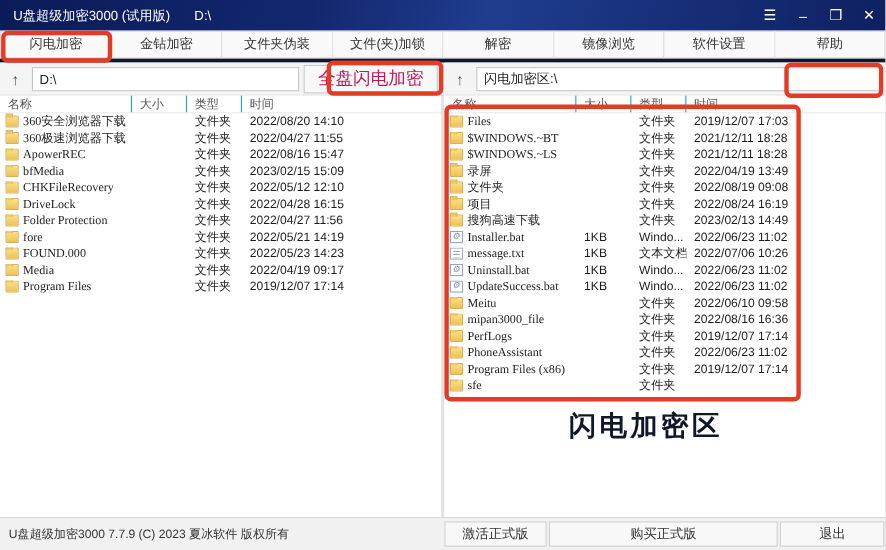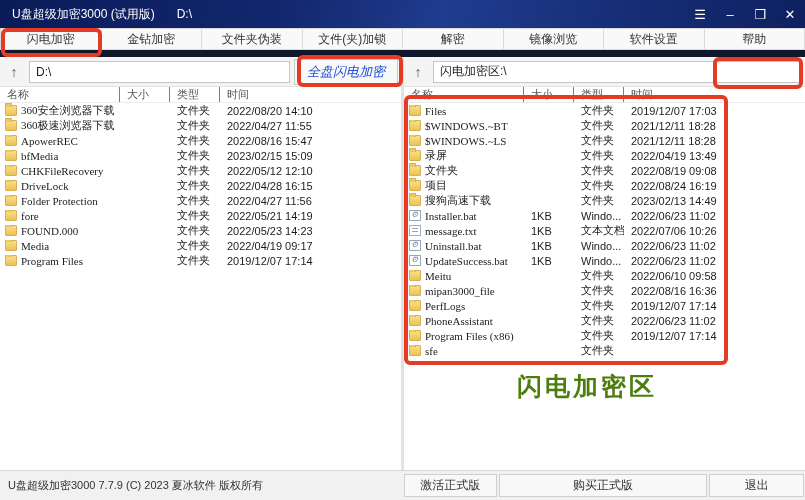--- a/index.html
+++ b/index.html
@@ -9,38 +9,38 @@
   
   .titlebar { height:28px; background:linear-gradient(105deg,#0a1b58 0%,#13276e 35%,#1f3c8e 55%,#0e2060 100%);
               color:#fff; display:flex; align-items:center; font-size:12px; }
   .titlebar .title { padding-left:12px; white-space:nowrap; }
   .titlebar .title-path { padding-left:22px; }
   .win-controls { margin-left:auto; display:flex; height:100%; }
   .win-btn { width:30px; height:100%; display:flex; align-items:center; justify-content:center;
              font-size:13px; color:#fff; cursor:default; }
 
   
-  .tabs { height:29px; display:flex; background:#ededed; border-bottom:7px solid #0f172a; }
+  .tabs { height:29px; display:flex; background:#ededed; border-bottom:4px solid #0f172a; }
   .tab { flex:1; display:flex; align-items:center; justify-content:center; font-size:12px; color:#333;
          background:#f9f9f9; border:1px solid #dbdbdb; border-left:none; }
   .tab:first-child { border-left:1px solid #dbdbdb; }
 
   
   .panels { display:flex; height:413px; }
   .panel { width:401px; background:#fff; position:relative; }
   .panel-divider { width:3px; background:#e2e2e2; }
 
   .nav { height:30px; background:#f4f4f4; border-bottom:1px solid #e3e3e3; display:flex; align-items:center;
          padding:0 3px; gap:4px; }
   .up-btn { width:22px; height:24px; display:flex; align-items:center; justify-content:center;
             color:#555; font-size:14px; }
   .path-input { flex:1; height:22px; background:#fff; border:1px solid #c6c6c6; font-size:12px; color:#222;
                 display:flex; align-items:center; padding:0 6px; white-space:nowrap; overflow:hidden; }
-  .nav-btn { height:26px; padding:0 12px; background:#f8f8f8; border:1px solid #c9c9c9; font-size:13px;
-             color:#1d4ed8; display:flex; align-items:center; white-space:nowrap;font-style:italic; }
+  .nav-btn { height:26px; padding:0 12px; background:#f8f8f8; border:1px solid #c9c9c9; font-size:16px;
+             color:#be185d; display:flex; align-items:center; white-space:nowrap; }
 
   .cols { display:flex; height:16px; align-items:center; font-size:11px; color:#555;
           border-bottom:1px solid #ececec; background:#fff; }
   .col { height:100%; display:flex; align-items:center; padding-left:7px; border-right:1px solid #0ea5e9; }
   .col.c-name { width:120px; }
   .col.c-size { width:50px; }
   .col.c-type { width:50px; }
   .col.c-time { flex:1; border-right:none; }
 
   .rows { font-size:11px; color:#1c1c1c; }
@@ -73,21 +73,21 @@
   .sb-buy { width:221px; }
   .sb-exit { width:100px; }
 
   
   .red-box { position:absolute; border:4px solid #e43b26; border-radius:6px; pointer-events:none; }
   .box-tab    { left:1px;  top:28px; width:101px; height:29px; }
   .box-encall { left:297px; top:55px; width:106px; height:32px; }
   .box-decall { left:713px; top:57px; width:90px;  height:32px; }
   .box-list   { left:404px; top:95px; width:324px; height:270px; }
   .red-label { position:absolute; left:517px; top:370px; font-size:25px; font-weight:bold;
-               color:#4d7c0f; letter-spacing:3px; pointer-events:none; }
+               color:#0f172a; letter-spacing:3px; pointer-events:none; }
 </style>
 </head>
 <body>
 
 <div class="app">
 
   <div class="titlebar">
     <span class="title">U盘超级加密3000 (试用版)</span>
     <span class="title-path">D:\</span>
     <div class="win-controls">

